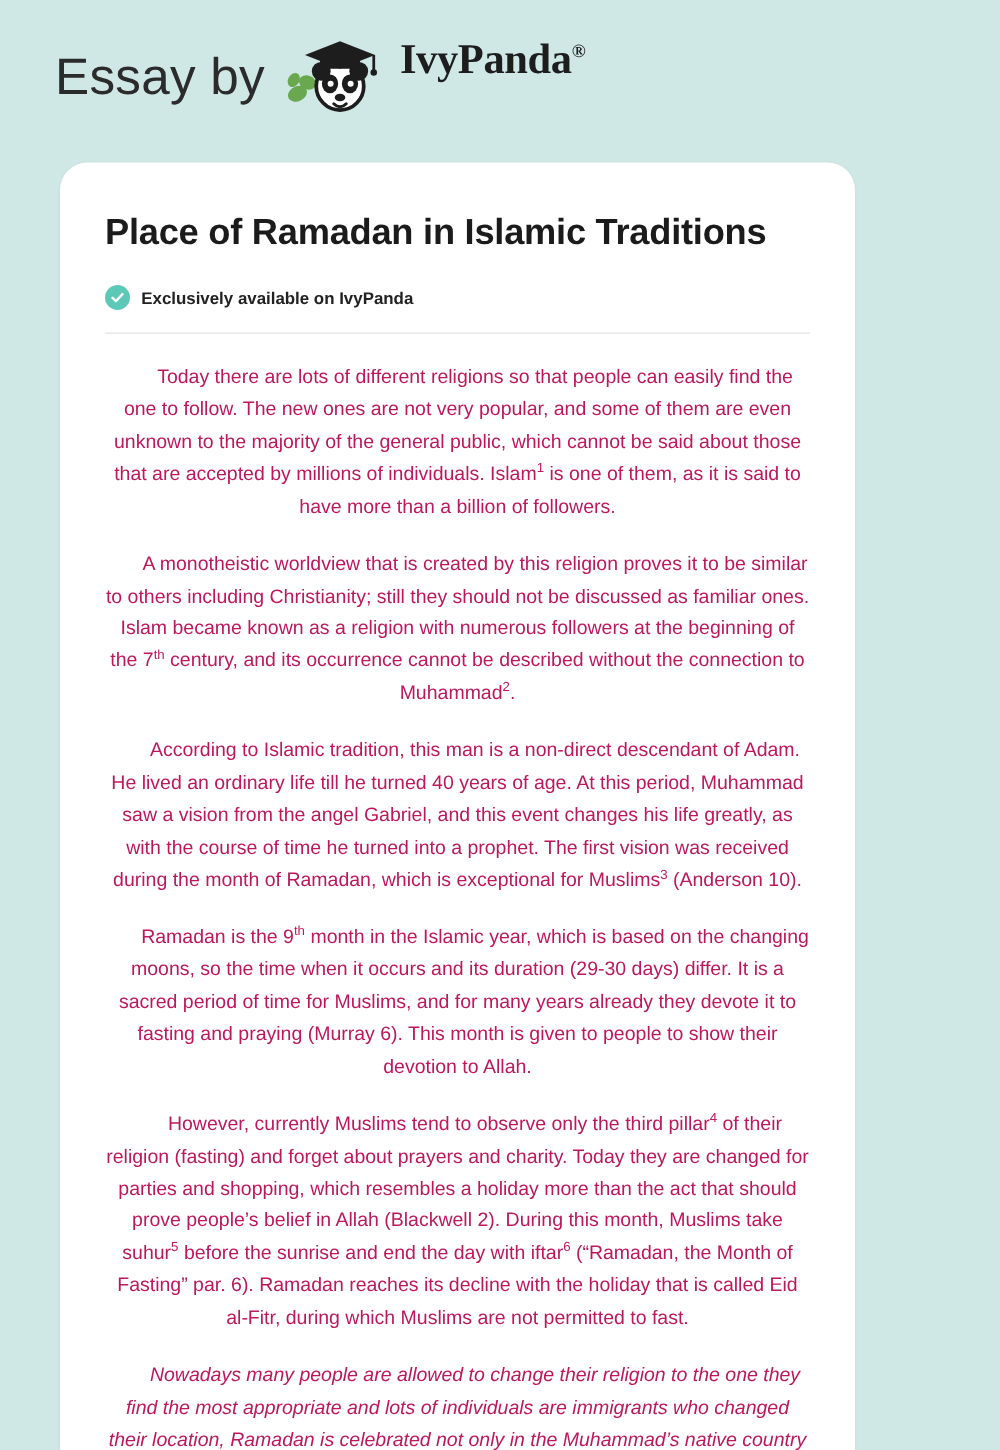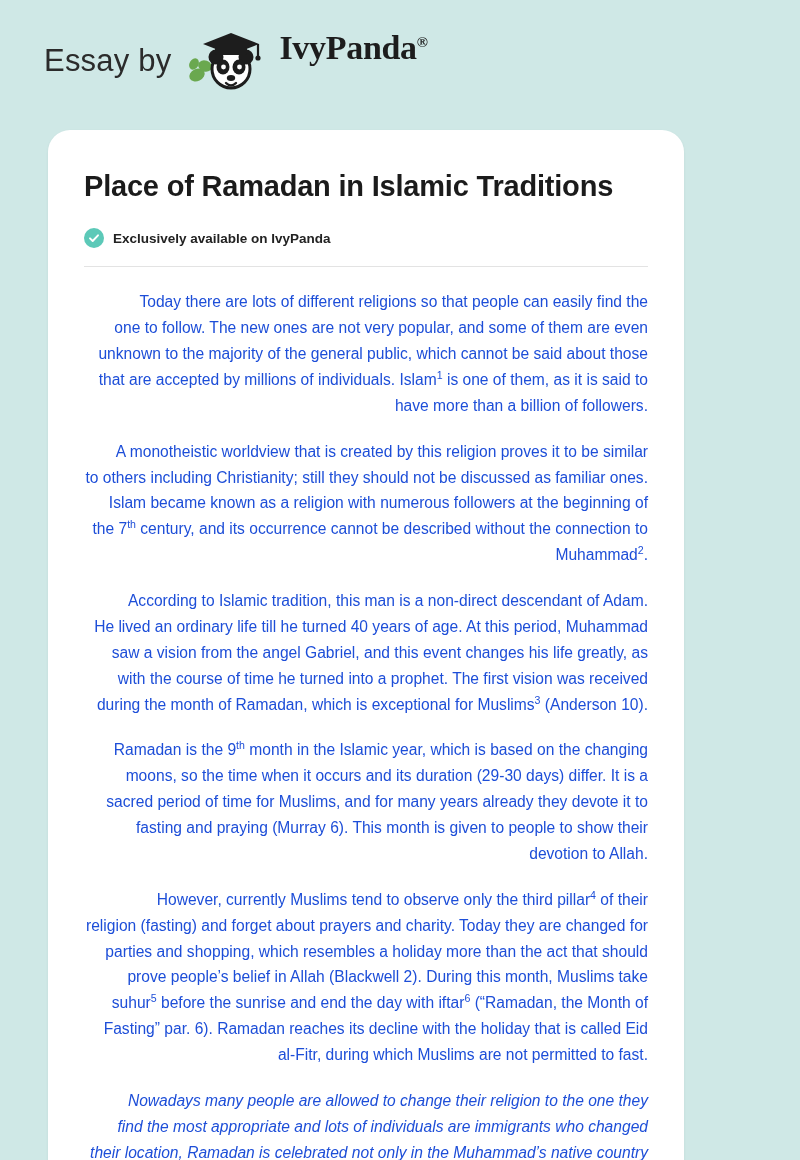--- a/index.html
+++ b/index.html
@@ -27,21 +27,21 @@
     display: flex;
     align-items: center;
     padding-left: 44px;
   }
   .header-inner {
     display: flex;
     align-items: center;
     gap: 14px;
   }
   .essay-by {
-    font-size: 31px;
+    font-size: 41px;
     color: #2b2b2b;
     letter-spacing: 0.2px;
     font-weight: 400;
   }
   .brand {
     display: flex;
     align-items: flex-start;
     gap: 8px;
   }
   .panda-logo {
@@ -112,24 +112,24 @@
 
   .divider {
     border: none;
     border-top: 1px solid #e3e3e3;
     margin: 0 0 22px 0;
   }
 
   .body-text p {
     font-size: 15.6px;
     line-height: 1.66;
-    color: #1d4ed8;
+    color: #be185d;
     margin: 0 0 20px 0;
     text-indent: 28px;
-    text-align: right;
+    text-align: center;
   }
   .body-text p:last-child { margin-bottom: 0; font-style: italic; }
   sup {
     font-size: 0.68em;
     vertical-align: super;
     line-height: 0;
   }
 </style>
 </head>
 <body>

